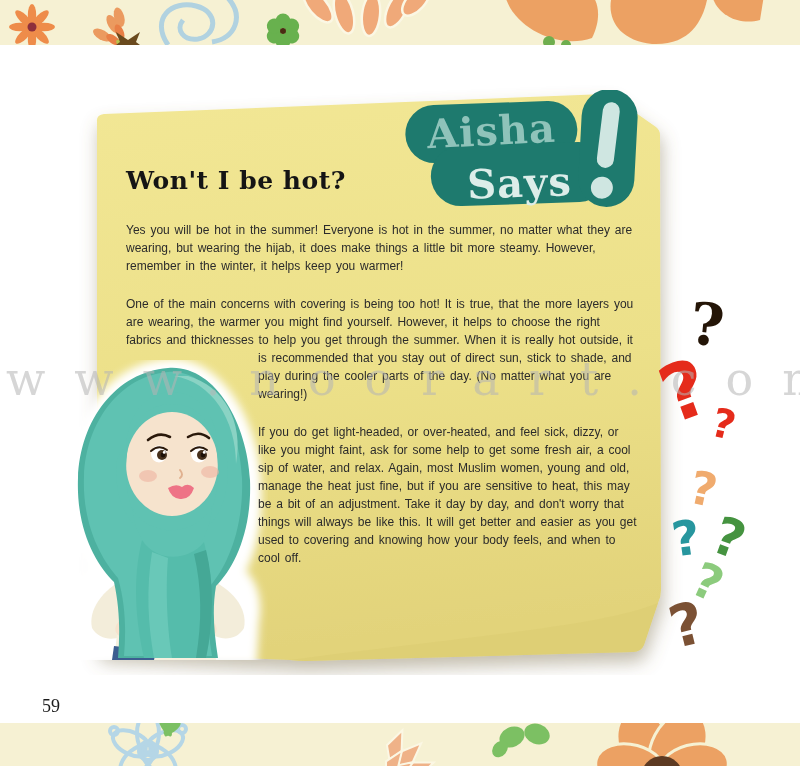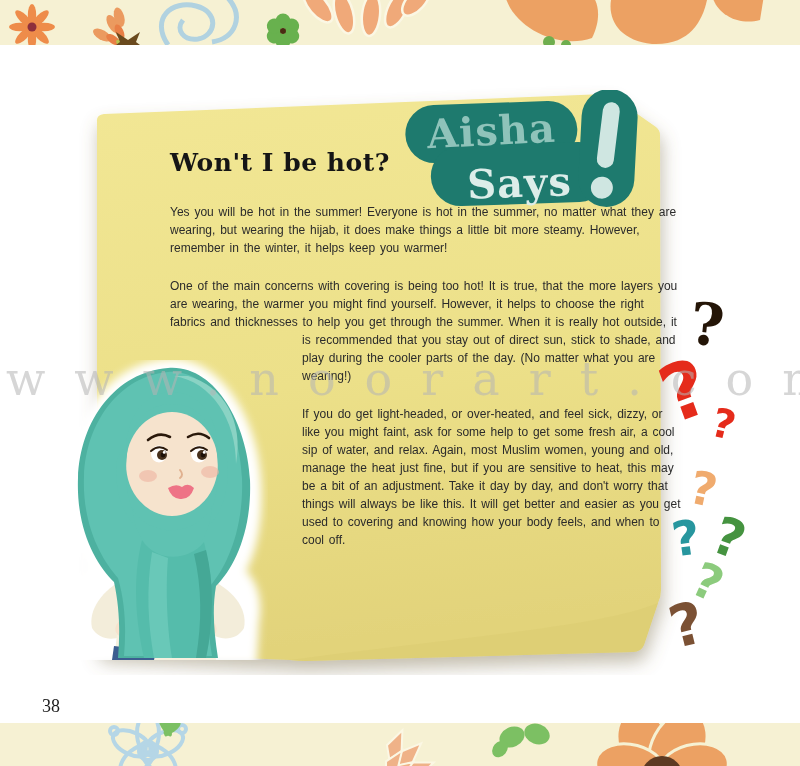--- a/index.html
+++ b/index.html
@@ -7,21 +7,21 @@
         font-family:"Liberation Sans",sans-serif;}
 
   
   .border-strip{position:absolute;left:0;width:800px;display:block;}
   .strip-top{top:0;height:45px;}
   .strip-bottom{top:723px;height:43px;}
   .strip-bg{fill:var(--border-bg,#f6f1d3);}
 
   
   .note-svg{position:absolute;left:60px;top:75px;width:625px;height:600px;z-index:1;}
-  .note-text{position:absolute;left:126px;top:148px;width:514px;z-index:4;color:#2b2b2b;margin-left:44px;}
+  .note-text{position:absolute;left:126px;top:166px;width:514px;z-index:4;color:#2b2b2b;}
   .note-title{margin:0 0 26px 0;font-family:"DejaVu Serif",serif;font-weight:bold;
               font-size:25px;letter-spacing:.5px;color:#151515;}
   .para{margin:0 0 20px 0;font-size:12px;line-height:18px;word-spacing:1.5px;}
   .float-spacer{float:left;width:0;height:64px;}
   .char-float{float:left;clear:left;width:132px;height:292px;}
 
   
   .badge-svg{position:absolute;left:400px;top:90px;width:245px;height:125px;z-index:5;}
   .badge-blob{fill:var(--badge-teal,#1e7a6e);}
   .badge-w1{fill:var(--badge-text-primary,#8fc3ba);}
@@ -219,21 +219,21 @@
 
   <div class="qm qm0" style="color: rgb(36, 21, 7);">?</div>
   <div class="qm qm1" style="color: rgb(229, 43, 27);">?</div>
   <div class="qm qm2" style="color: rgb(229, 43, 27);">?</div>
   <div class="qm qm3" style="color: rgb(240, 171, 110);">?</div>
   <div class="qm qm4" style="color: rgb(39, 150, 158);">?</div>
   <div class="qm qm5" style="color: rgb(69, 147, 64);">?</div>
   <div class="qm qm6" style="color: rgb(140, 203, 125);">?</div>
   <div class="qm qm7" style="color: rgb(123, 81, 52);">?</div>
 
-  <div class="page-number">38</div>
+  <div class="page-number">59</div>
 
   <svg class="border-strip strip-bottom" viewBox="0 0 800 43" preserveAspectRatio="none">
     <rect class="strip-bg" width="800" height="43"></rect>
     <g stroke="#b5d6e6" stroke-width="4" fill="none" transform="translate(148,28)">
       <ellipse rx="11" ry="20" transform="rotate(0) translate(0,-18)"></ellipse>
       <ellipse rx="11" ry="20" transform="rotate(65) translate(0,-18)"></ellipse>
       <ellipse rx="11" ry="20" transform="rotate(-65) translate(0,-18)"></ellipse>
       <ellipse rx="11" ry="20" transform="rotate(130) translate(0,-14)"></ellipse>
       <ellipse rx="11" ry="20" transform="rotate(-130) translate(0,-14)"></ellipse>
       <circle r="9"></circle>

